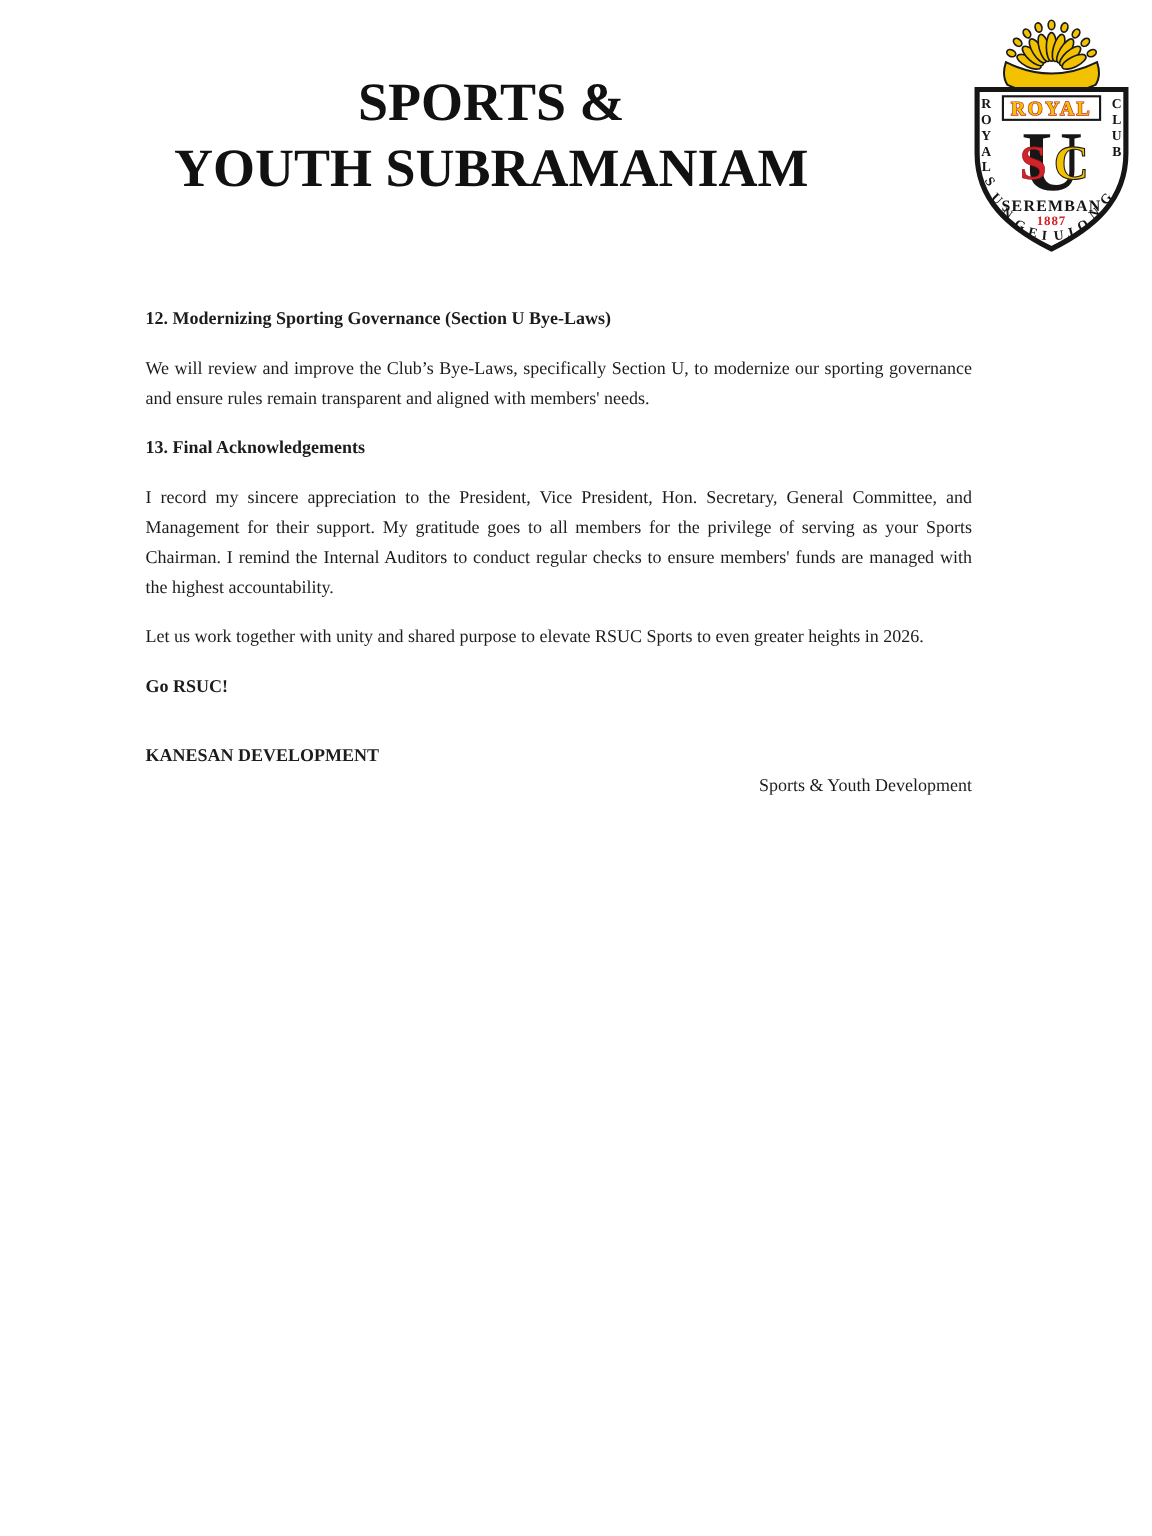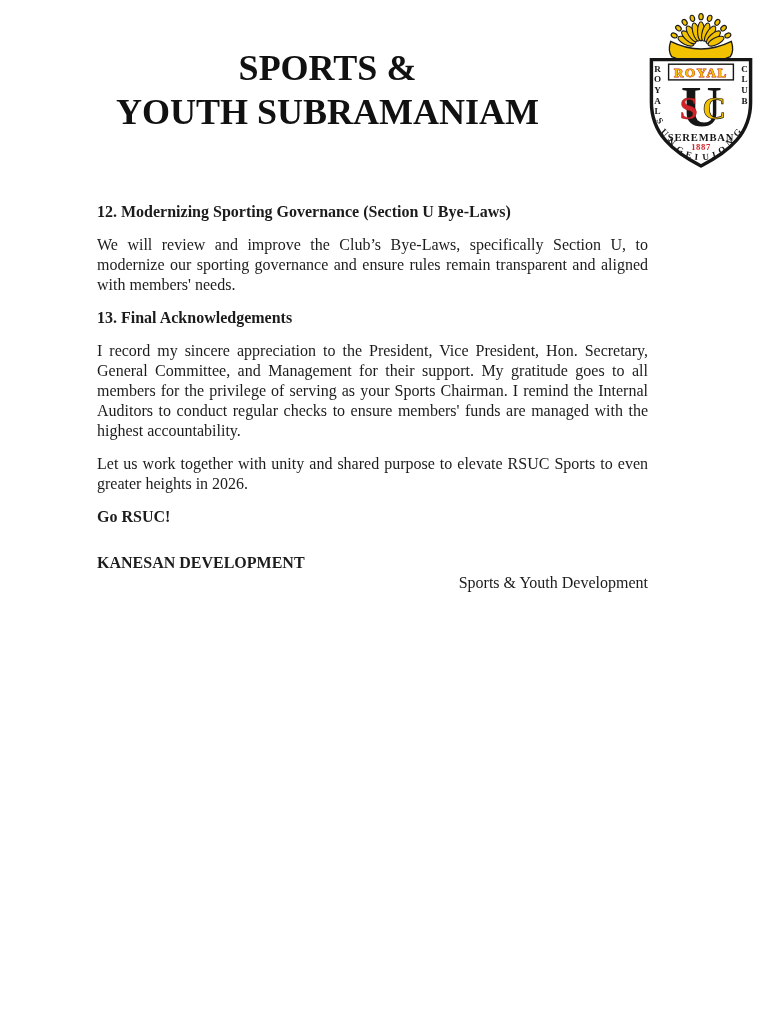--- a/index.html
+++ b/index.html
@@ -44,21 +44,21 @@
   .logo .mono-u { font-weight: bold; font-size: 56px; fill: #161616; }
   .logo .mono-s { font-weight: bold; font-size: 32px; fill: #D2232A; stroke: #8a1515; stroke-width: 0.4px; }
   .logo .mono-c { font-weight: bold; font-size: 32px; fill: #F2C100; stroke: #161616; stroke-width: 0.7px; }
   .logo .city { font-weight: bold; font-size: 10.5px; letter-spacing: 0.8px; fill: #161616; }
   .logo .year { font-weight: bold; font-size: 8.5px; letter-spacing: 0.6px; fill: #D2232A; }
   .body-block {
     position: absolute;
     left: 97px;
     top: 202px;
     width: 551px;
-    font-size: 16px;
+    font-size: 12px;
     line-height: 20px;
   }
   .body-block p { margin: 0 0 13px 0; }
   .body-block .heading { font-weight: bold; }
   .body-block .para { text-align: justify; }
   .signature-block { margin-top: 26px; }
   .signature-block .sig-name { font-weight: bold; margin-bottom: 0; }
   .signature-block .sig-role { margin-bottom: 12px; text-align: right; }
   .footer {
     position: absolute;

